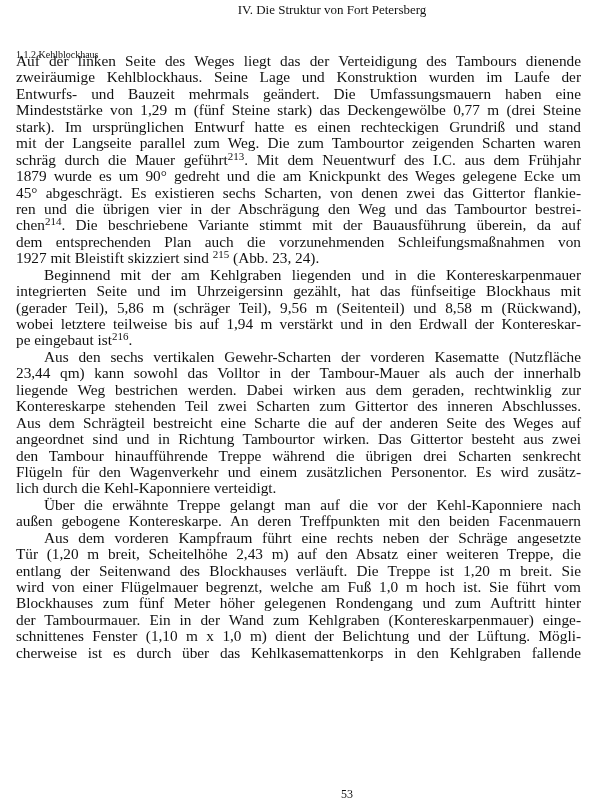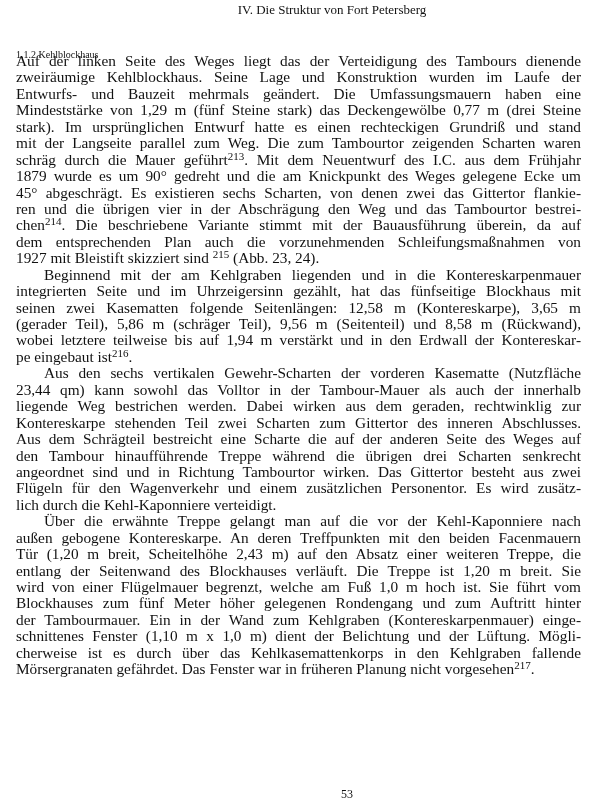--- a/index.html
+++ b/index.html
@@ -34,44 +34,43 @@
       <span class="line">1879 wurde es um 90° gedreht und die am Knickpunkt des Weges gelegene Ecke um</span>
       <span class="line">45° abgeschrägt. Es existieren sechs Scharten, von denen zwei das Gittertor flankie-</span>
       <span class="line">ren und die übrigen vier in der Abschrägung den Weg und das Tambourtor bestrei-</span>
       <span class="line">chen<sup>214</sup>. Die beschriebene Variante stimmt mit der Bauausführung überein, da auf</span>
       <span class="line">dem entsprechenden Plan auch die vorzunehmenden Schleifungsmaßnahmen von</span>
       <span class="line last">1927 mit Bleistift skizziert sind <sup>215</sup> (Abb. 23, 24).</span>
     </div>
     <div>
       <span class="line indent">Beginnend mit der am Kehlgraben liegenden und in die Kontereskarpenmauer</span>
       <span class="line">integrierten Seite und im Uhrzeigersinn gezählt, hat das fünfseitige Blockhaus mit</span>
-      <span class="line">seinen zwei Kasematten folgende Seitenlängen: 12,58 m (Kontereskarpe), 3,65 m</span>
       <span class="line">(gerader Teil), 5,86 m (schräger Teil), 9,56 m (Seitenteil) und 8,58 m (Rückwand),</span>
       <span class="line">wobei letztere teilweise bis auf 1,94 m verstärkt und in den Erdwall der Kontereskar-</span>
       <span class="line last">pe eingebaut ist<sup>216</sup>.</span>
     </div>
     <div>
       <span class="line indent">Aus den sechs vertikalen Gewehr-Scharten der vorderen Kasematte (Nutzfläche</span>
       <span class="line">23,44 qm) kann sowohl das Volltor in der Tambour-Mauer als auch der innerhalb</span>
       <span class="line">liegende Weg bestrichen werden. Dabei wirken aus dem geraden, rechtwinklig zur</span>
       <span class="line">Kontereskarpe stehenden Teil zwei Scharten zum Gittertor des inneren Abschlusses.</span>
       <span class="line">Aus dem Schrägteil bestreicht eine Scharte die auf der anderen Seite des Weges auf</span>
+      <span class="line">angeordnet sind und in Richtung Tambourtor wirken. Das Gittertor besteht aus zwei</span>
       <span class="line">den Tambour hinaufführende Treppe während die übrigen drei Scharten senkrecht</span>
-      <span class="line">angeordnet sind und in Richtung Tambourtor wirken. Das Gittertor besteht aus zwei</span>
       <span class="line">Flügeln für den Wagenverkehr und einem zusätzlichen Personentor. Es wird zusätz-</span>
       <span class="line last">lich durch die Kehl-Kaponniere verteidigt.</span>
     </div>
     <div>
       <span class="line indent">Über die erwähnte Treppe gelangt man auf die vor der Kehl-Kaponniere nach</span>
       <span class="line">außen gebogene Kontereskarpe. An deren Treffpunkten mit den beiden Facenmauern</span>
     </div>
     <div>
+      <span class="line indent">Aus dem vorderen Kampfraum führt eine rechts neben der Schräge angesetzte</span>
       <span class="line">Tür (1,20 m breit, Scheitelhöhe 2,43 m) auf den Absatz einer weiteren Treppe, die</span>
       <span class="line">entlang der Seitenwand des Blockhauses verläuft. Die Treppe ist 1,20 m breit. Sie</span>
       <span class="line">wird von einer Flügelmauer begrenzt, welche am Fuß 1,0 m hoch ist. Sie  führt vom</span>
       <span class="line">Blockhauses zum fünf Meter höher gelegenen Rondengang und zum Auftritt hinter</span>
       <span class="line">der Tambourmauer. Ein in der Wand zum Kehlgraben (Kontereskarpenmauer) einge-</span>
       <span class="line">schnittenes Fenster (1,10 m x 1,0 m) dient der Belichtung und der Lüftung. Mögli-</span>
       <span class="line">cherweise ist es durch über das Kehlkasemattenkorps in den Kehlgraben fallende</span>
-      <span class="line last">Mörsergranaten gefährdet. Das Fenster war in früheren Planung nicht vorgesehen<sup>217</sup>.</span>
     </div>
   </div>
 <div class="page-number">53</div>
 
 </body></html>

